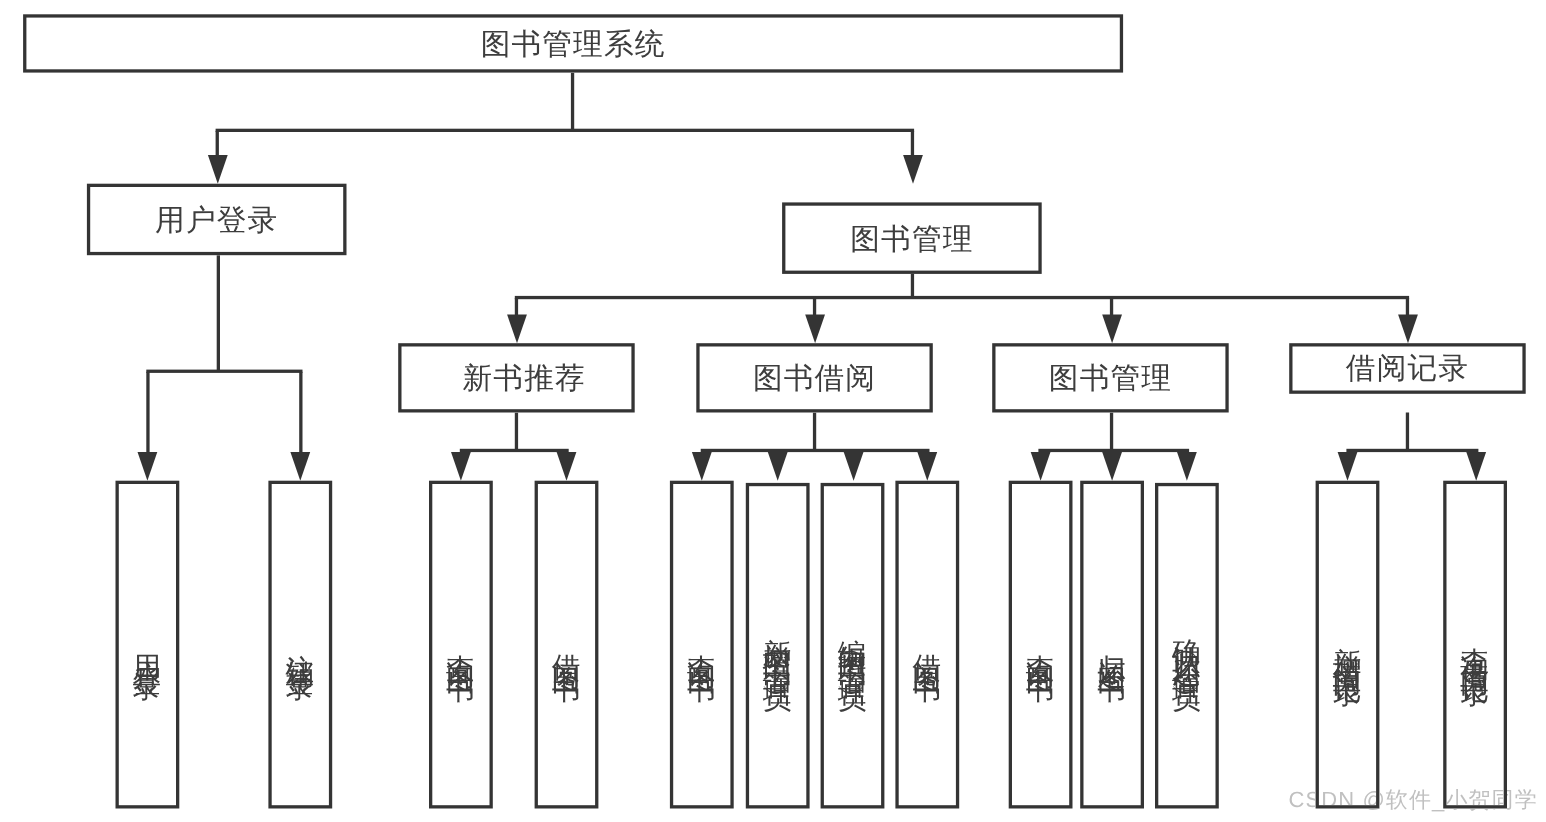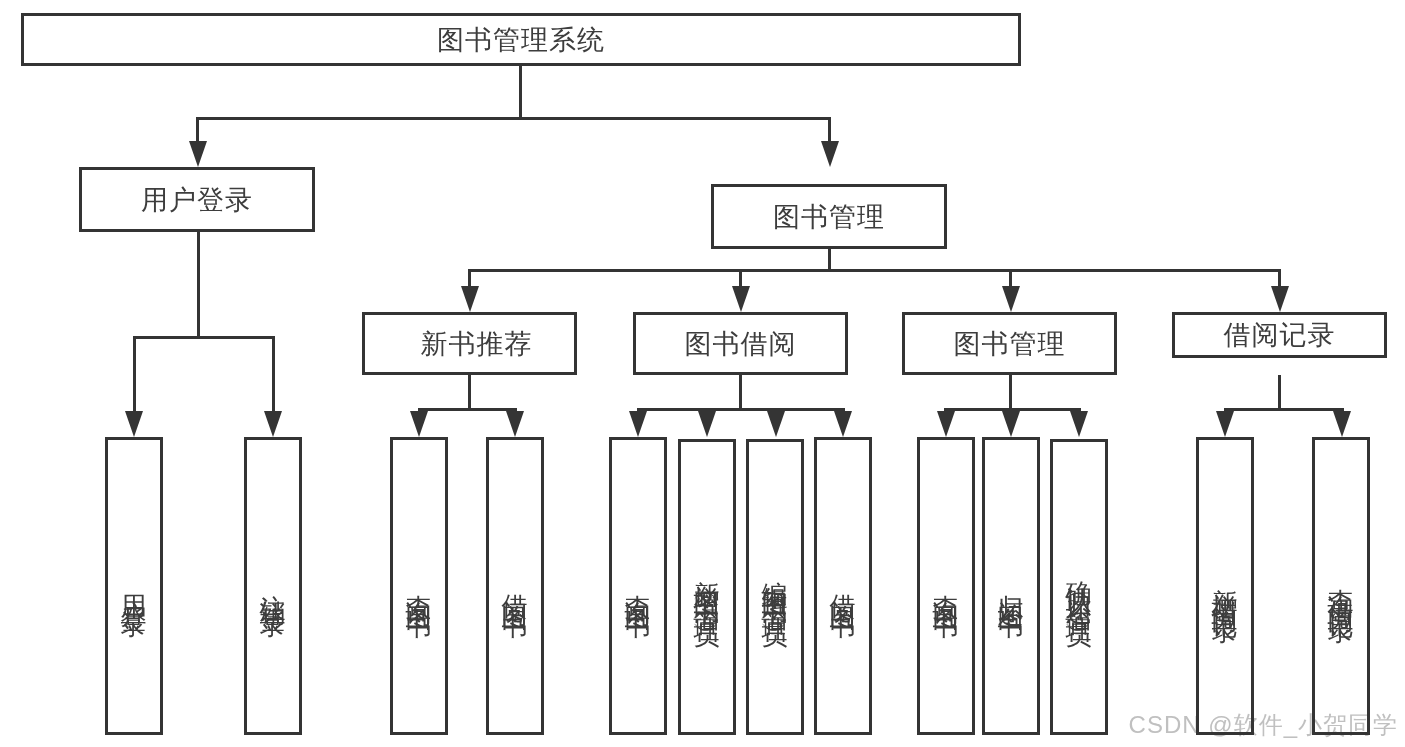--- a/index.html
+++ b/index.html
@@ -32,21 +32,21 @@
   .vline{position:absolute;width:3px;background:#343434;z-index:1;}
   .arrowhead{
     position:absolute;width:0;height:0;z-index:1;
     border-left:9px solid transparent;
     border-right:9px solid transparent;
     border-top:26px solid #343434;
   }
   .watermark{
     position:absolute;
     right:7px;bottom:6px;
-    font-size:24px;
+    font-size:20px;
     color:#c0c0c0;
     z-index:3;
     mix-blend-mode:darken;
     letter-spacing:1px;
   }
 </style>
 </head>
 <body>
 
 <div class="canvas">

